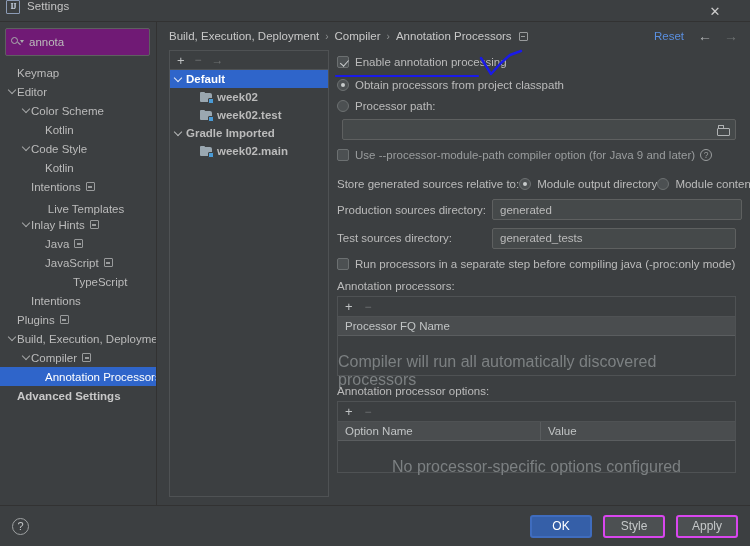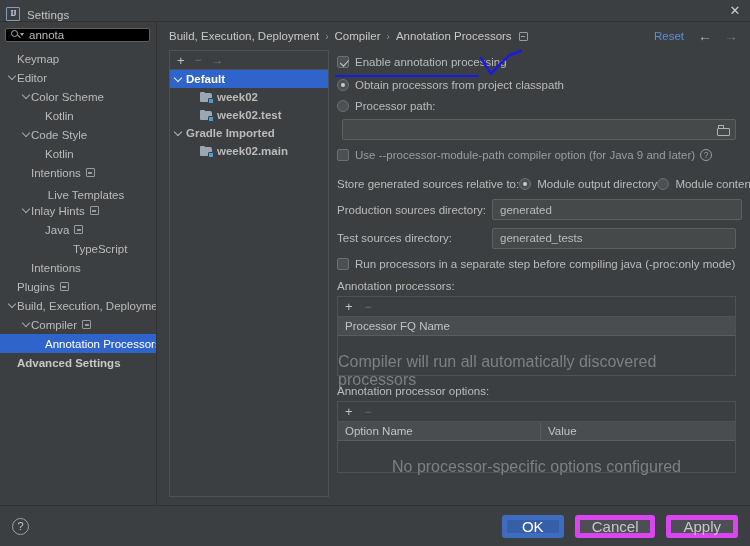--- a/index.html
+++ b/index.html
@@ -14,22 +14,22 @@
     position: relative;
     width: 750px; height: 546px;
     background: #3C3F41;
     display: flex; flex-direction: column;
   }
 
   
   .titlebar {
     height: 22px; min-height: 22px;
     background: #3C3F41;
-    display: flex; align-items: flex-end;
-    padding: 0 2px 0 6px;
+    display: flex; align-items: flex-start;
+    padding: 0 22px 0 6px;
     border-bottom: 1px solid #323232;
   }
   .ij-logo {
     width: 14px; height: 14px; margin-right: 7px;
     background: #3C3F41;
     border: 1.4px solid #8C9BB5;
     border-radius: 1px;
     display: flex; align-items: center; justify-content: center;
     font-size: 8px; font-weight: bold; color: #C9D3E3;
     line-height: 1; letter-spacing: -1px;
@@ -48,22 +48,22 @@
 
   
   .sidebar {
     width: 157px; min-width: 157px;
     background: #3C3F41;
     border-right: 1px solid #323232;
     display: flex; flex-direction: column;
   }
   .search-wrap { padding: 6px 6px 5px 5px; }
   .search-box {
-    height: 14px;
-    background: #000000;
+    height: 28px;
+    background: #701a75;
     border: 1px solid #5E6060;
     border-radius: 2px;
     display: flex; align-items: center;
     padding: 0 4px 0 5px;
   }
   .search-icon { width: 13px; height: 13px; position: relative; flex: 0 0 auto; margin-right: 5px; }
   .search-icon .mag {
     position: absolute; left: 0; top: 1px;
     width: 7px; height: 7px; border: 1.2px solid #A9ACAD; border-radius: 50%;
   }
@@ -286,24 +286,24 @@
   }
   .help-btn {
     width: 17px; height: 17px; border-radius: 50%;
     border: 1.3px solid #9EA1A2; color: #C4C7C8;
     font-size: 11px; display: flex; align-items: center; justify-content: center;
     line-height: 1;
   }
   .footer-spacer { flex: 1; }
   .btn {
     height: 23px; min-width: 62px; padding: 0 12px;
-    border-radius: 3px; font-size: 15px;
+    border-radius: 3px; font-size: 12px;
     display: flex; align-items: center; justify-content: center;
     margin-left: 11px;
-    background: #4C5052; border: 5px solid #d946ef; color: #C5C8C9;
+    background: #4C5052; border: 2px solid #d946ef; color: #C5C8C9;
   }
   .btn.primary { background: #355FA8; border-color: #3F6CBE; color: #FFFFFF; }
 
   
   .annotation {
     position: absolute; left: 0; top: 0; width: 750px; height: 546px;
     pointer-events: none;
   }
 </style>
 </head>
@@ -367,20 +367,25 @@
             <span class="tree-label">Live Templates</span>
           </div>
           <div class="tree-item" style="padding-left: 20px;">
             <span class="tw has"></span>
             <span class="tree-label">Inlay Hints</span>
             <span class="cfg-badge"></span>
           </div>
           <div class="tree-item" style="padding-left: 34px;">
             <span class="tw"></span>
             <span class="tree-label">Java</span>
+            <span class="cfg-badge"></span>
+          </div>
+          <div class="tree-item" style="padding-left: 34px;">
+            <span class="tw"></span>
+            <span class="tree-label">JavaScript</span>
             <span class="cfg-badge"></span>
           </div>
           <div class="tree-item" style="padding-left: 34px; gap: 28px;">
             <span class="tw"></span>
             <span class="tree-label">TypeScript</span>
             <span class="cfg-badge"></span>
           </div>
           <div class="tree-item" style="padding-left: 20px;">
             <span class="tw"></span>
             <span class="tree-label">Intentions</span>
@@ -562,21 +567,21 @@
 
         </div>
       </div>
     </div>
   </div>
 
   <div class="footer">
     <div class="help-btn">?</div>
     <div class="footer-spacer"></div>
     <div class="btn primary">OK</div>
-    <div class="btn">Cancel</div>
+    <div class="btn">Style</div>
     <div class="btn">Apply</div>
   </div>
 
   <svg class="annotation" viewBox="0 0 750 546">
     <polyline id="ann-check" points="481,58 491,74 500,64 510,55 521,51" fill="none" stroke-width="2.4" stroke-linecap="round" stroke-linejoin="round" stroke="#1A1AE8"></polyline>
     <line id="ann-underline" x1="336" y1="76" x2="478" y2="76" stroke-width="2.2" stroke-linecap="round" stroke="#1A1AE8"></line>
   </svg>
 
 </div>
 

